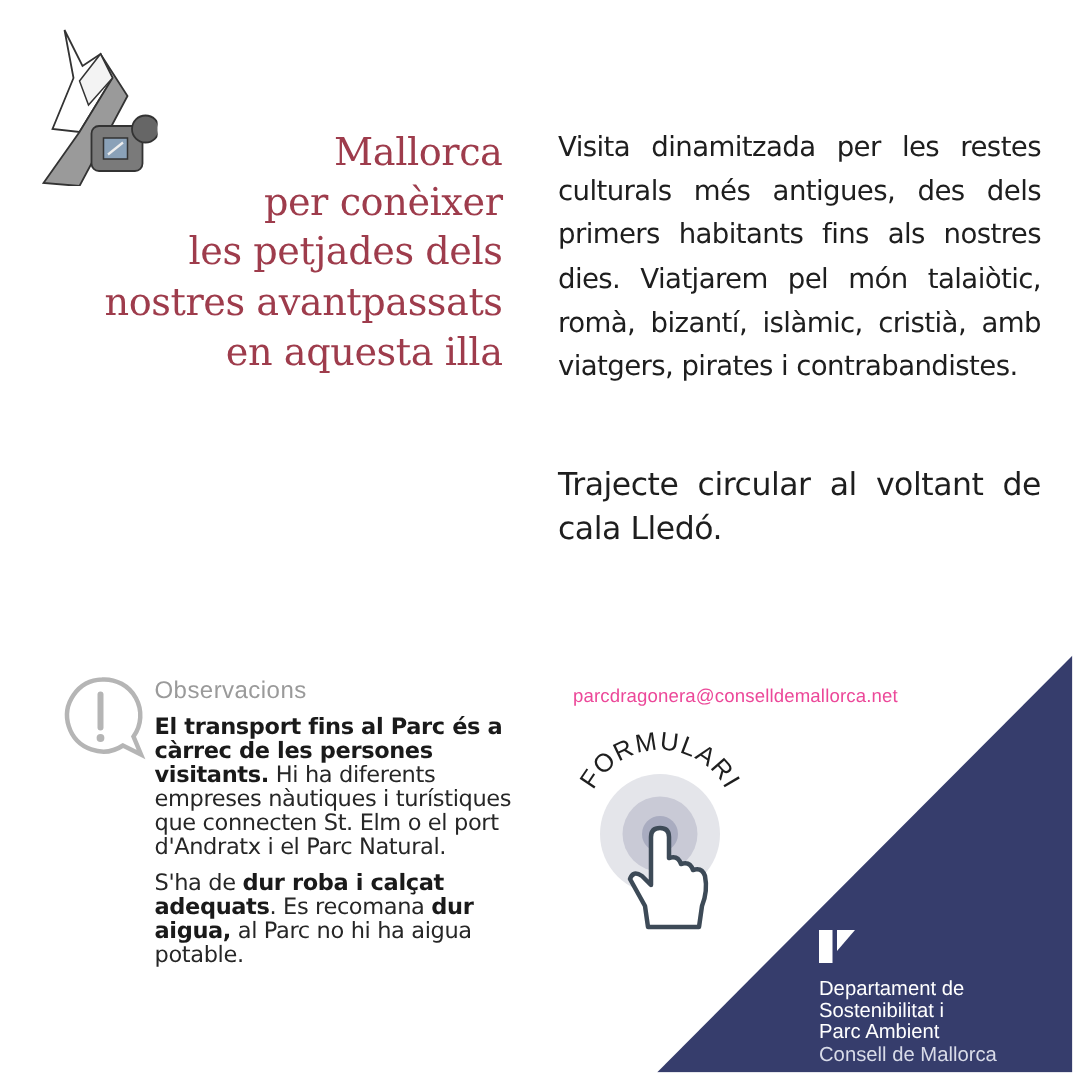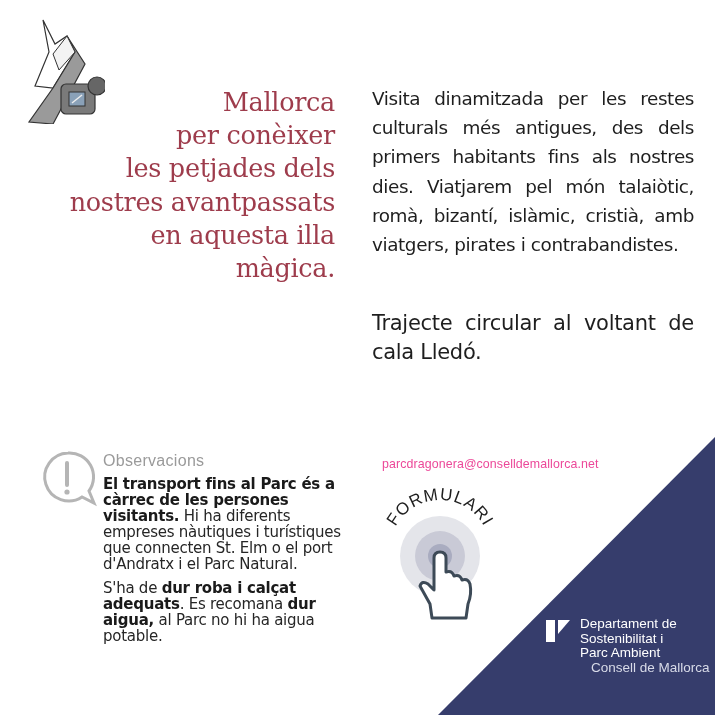--- a/index.html
+++ b/index.html
@@ -52,27 +52,27 @@
   .email {
     position: absolute; left: 382px; top: 457px;
     font-family: "Liberation Sans", sans-serif; font-size: 12.4px; color: #ec4899;
     letter-spacing: 0.1px;
   }
 
   .formulari { position: absolute; left: 370px; top: 480px; width: 140px; height: 140px; cursor: pointer; }
 
   .dept {
     position: absolute; left: 546px; top: 617px;
-    display: flex; align-items: flex-start; gap: 10px;
+    display: flex; align-items: flex-start; gap: 10px; flex-direction: column;
   }
   .dept-logo { width: 24px; height: 22px; margin-top: 3px; }
   .dept-text {
     font-family: "Liberation Sans", sans-serif; font-size: 13.5px; line-height: 14.6px; color: #ffffff;
   }
-  .dept-text .light { color: #d8dbe8; margin-left: 11px; }
+  .dept-text .light { color: #d8dbe8; }
 </style>
 </head>
 <body>
 
 <div class="page">
 
   <svg class="blue-triangle" viewBox="0 0 715 715">
     <polygon points="715,437 715,715 438,715" fill="#363d6c"></polygon>
   </svg>
 
@@ -85,21 +85,20 @@
     <rect x="54" y="78" width="16" height="14" fill="#8aa1b8" stroke="#333" stroke-width="1"></rect>
     <line x1="57" y1="89" x2="67" y2="81" stroke="#eee" stroke-width="1.5"></line>
   </svg>
 
   <div class="headline">
     <div>Mallorca</div>
     <div>per conèixer</div>
     <div>les petjades dels</div>
     <div>nostres avantpassats</div>
     <div>en aquesta illa</div>
-    <div>màgica.</div>
   </div>
 
   <div class="description">
     <p>Visita dinamitzada per les restes culturals més antigues, des dels primers habitants fins als nostres dies. Viatjarem pel món talaiòtic, romà, bizantí, islàmic, cristià, amb viatgers, pirates i contrabandistes.</p>
   </div>
   <div class="route">Trajecte circular al voltant de cala Lledó.</div>
 
   <svg class="obs-icon" viewBox="0 0 60 58">
     <path d="M30 4 A24 24 0 1 0 44 48 L56 54 L51 42 A24 24 0 0 0 30 4 Z" fill="none" stroke="#b5b5b5" stroke-width="3"></path>
     <line x1="29" y1="14" x2="29" y2="36" stroke="#b5b5b5" stroke-width="4" stroke-linecap="round"></line>

